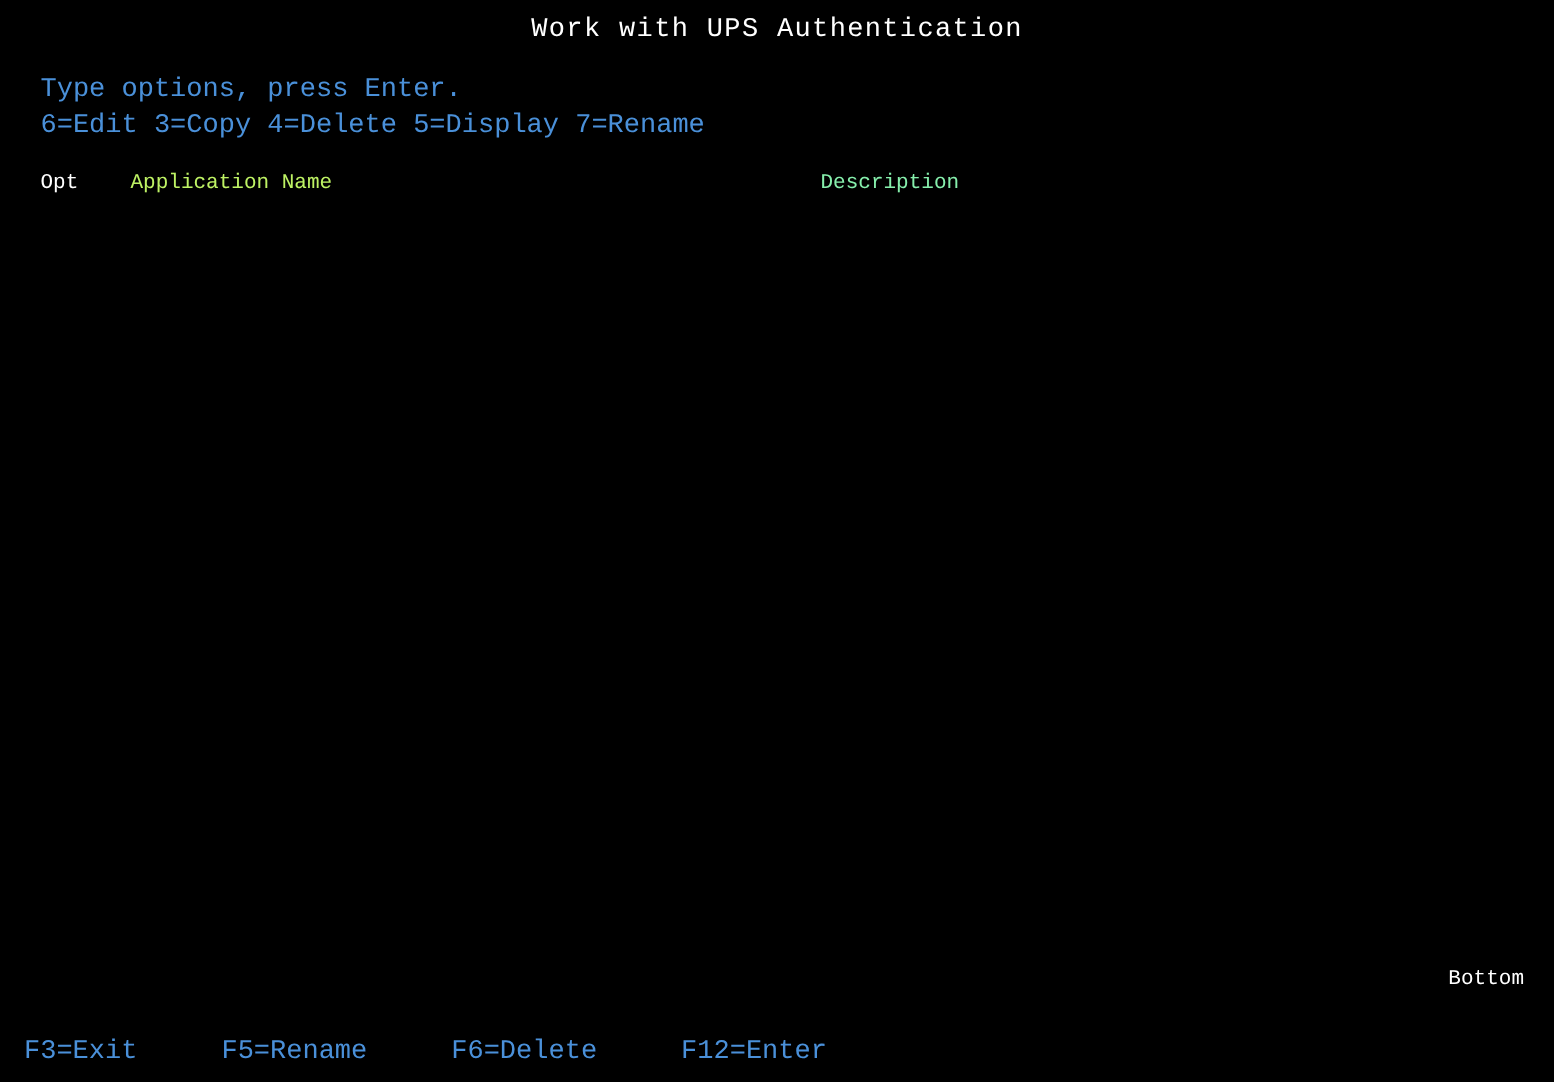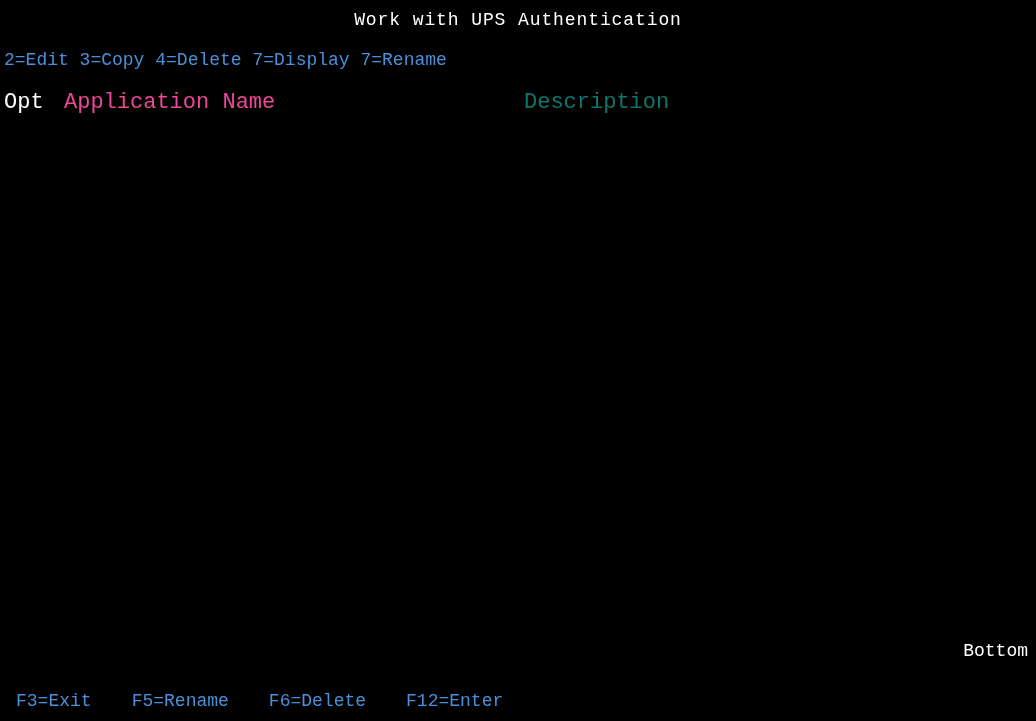--- a/index.html
+++ b/index.html
@@ -15,21 +15,21 @@
       font-size: 18px;
       width: 1036px;
       height: 721px;
       overflow: hidden;
       position: relative;
     }
 
     .screen {
       width: 1036px;
       height: 721px;
-      padding: 10px 4px;
+      padding: 10px 27px;
       position: relative;
     }
 
     .title-bar {
       text-align: center;
       color: #ffffff;
       margin-bottom: 20px;
       font-size: 18px;
       letter-spacing: 0.05em;
     }
@@ -42,74 +42,75 @@
 
     .instructions-line2 {
       color: #4a90d9;
       margin-bottom: 20px;
       font-size: 18px;
     }
 
     .column-headers {
       color: #ffffff;
       margin-bottom: 8px;
-      font-size: 22px;
+      font-size: 14px;
       display: flex;
       gap: 0;
     }
 
     .col-opt {
       width: 60px;
       color: #ffffff;
     }
 
     .col-app-name {
       width: 460px;
-      color: #ec4899;
+      color: #bef264;
     }
 
     .col-description {
-      color: #0f766e;
+      color: #86efac;
     }
 
     .content-area {
       flex: 1;
       min-height: 420px;
     }
 
     .bottom-label {
       position: absolute;
       bottom: 60px;
-      right: 8px;
+      right: 20px;
       color: #ffffff;
-      font-size: 18px;
+      font-size: 14px;
     }
 
     .function-keys {
       position: absolute;
       bottom: 10px;
       left: 16px;
       color: #4a90d9;
       font-size: 18px;
       display: flex;
-      gap: 40px;
+      gap: 56px;
     }
 
     .fkey {
       color: #4a90d9;
     }
   </style>
 </head>
 <body>
 
 <div class="screen">
 
   <div class="title-bar">Work with UPS Authentication</div>
 
-  <div class="instructions-line2">  2=Edit    3=Copy   4=Delete   7=Display   7=Rename</div>
+  <div class="instructions-line1">Type options, press Enter.</div>
+  <div class="instructions-line2">  6=Edit    3=Copy   4=Delete   5=Display   7=Rename</div>
 
   <div class="column-headers">
     <span class="col-opt">Opt</span>
     <span class="col-app-name">Application Name</span>
     <span class="col-description">Description</span>
   </div>
 
   <div class="content-area">
     
   </div>

